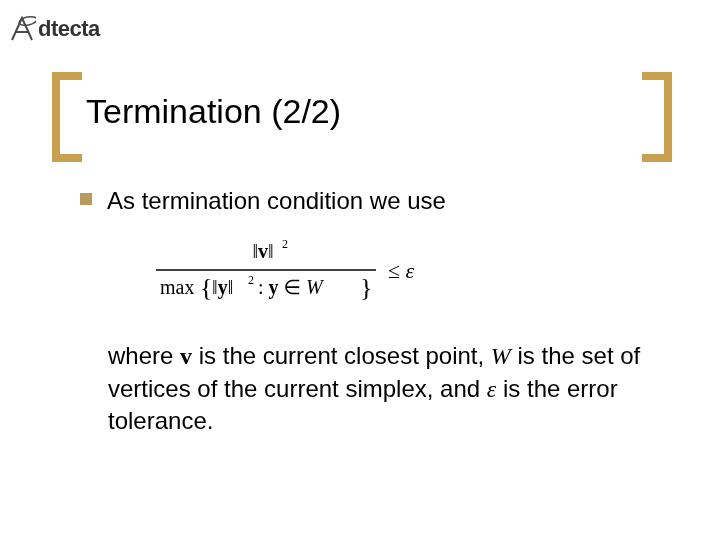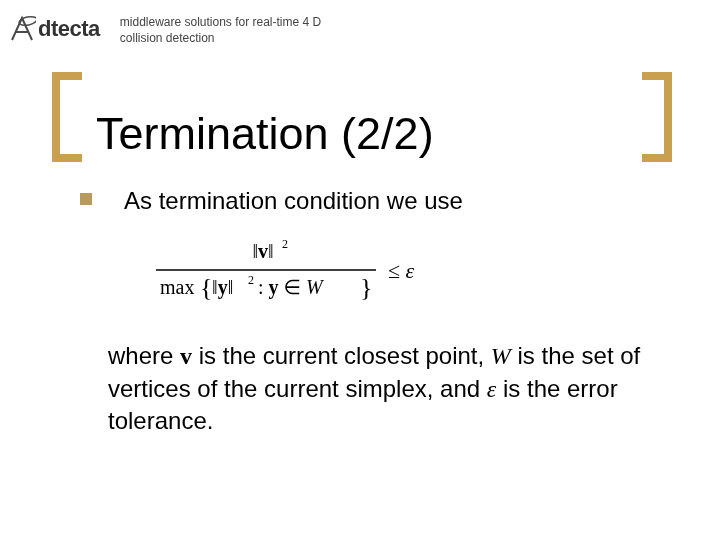--- a/index.html
+++ b/index.html
@@ -59,36 +59,35 @@
     position: absolute;
     width: 100%;
     height: 8px;
     background: #c8a050;
   }
   .bracket-left .bracket-h.top, .bracket-right .bracket-h.top { top: 0; }
   .bracket-left .bracket-h.bot, .bracket-right .bracket-h.bot { bottom: 0; }
   .slide-title {
     position: absolute;
     top: 92px;
-    left: 96px;
-    font-size: 45px;
+    left: 86px;
+    font-size: 34px;
     font-weight: 400;
     color: #000;
-    margin-top: 16px;
   }
   .content {
     position: absolute;
     top: 185px;
     left: 80px;
     right: 60px;
   }
   .bullet-row {
     display: flex;
     align-items: flex-start;
-    gap: 32px;
+    gap: 15px;
   }
   .bullet-square {
     width: 12px;
     height: 12px;
     background: #b89a5e;
     margin-top: 8px;
     flex-shrink: 0;
   }
   .bullet-text {
     font-size: 24px;
@@ -112,21 +111,20 @@
 <body>
 
 <div class="header">
   <div class="logo">
     <svg class="logo-glyph" viewBox="0 0 28 30">
       <path d="M4 26 L14 4 L24 26 M8 18 L20 18" stroke="#4a4a4a" stroke-width="2" fill="none"></path>
       <ellipse cx="20" cy="7" rx="9" ry="4" stroke="#4a4a4a" stroke-width="1.5" fill="none" transform="rotate(-12 20 7)"></ellipse>
     </svg>
     <span class="logo-text">dtecta</span>
   </div>
-  <div class="subtitle">middleware solutions for real-time 4 D collision detection</div>
 </div>
 
 <div class="bracket-left">
   <div class="bracket-v"></div>
   <div class="bracket-h top"></div>
   <div class="bracket-h bot"></div>
 </div>
 <div class="bracket-right">
   <div class="bracket-v"></div>
   <div class="bracket-h top"></div>

